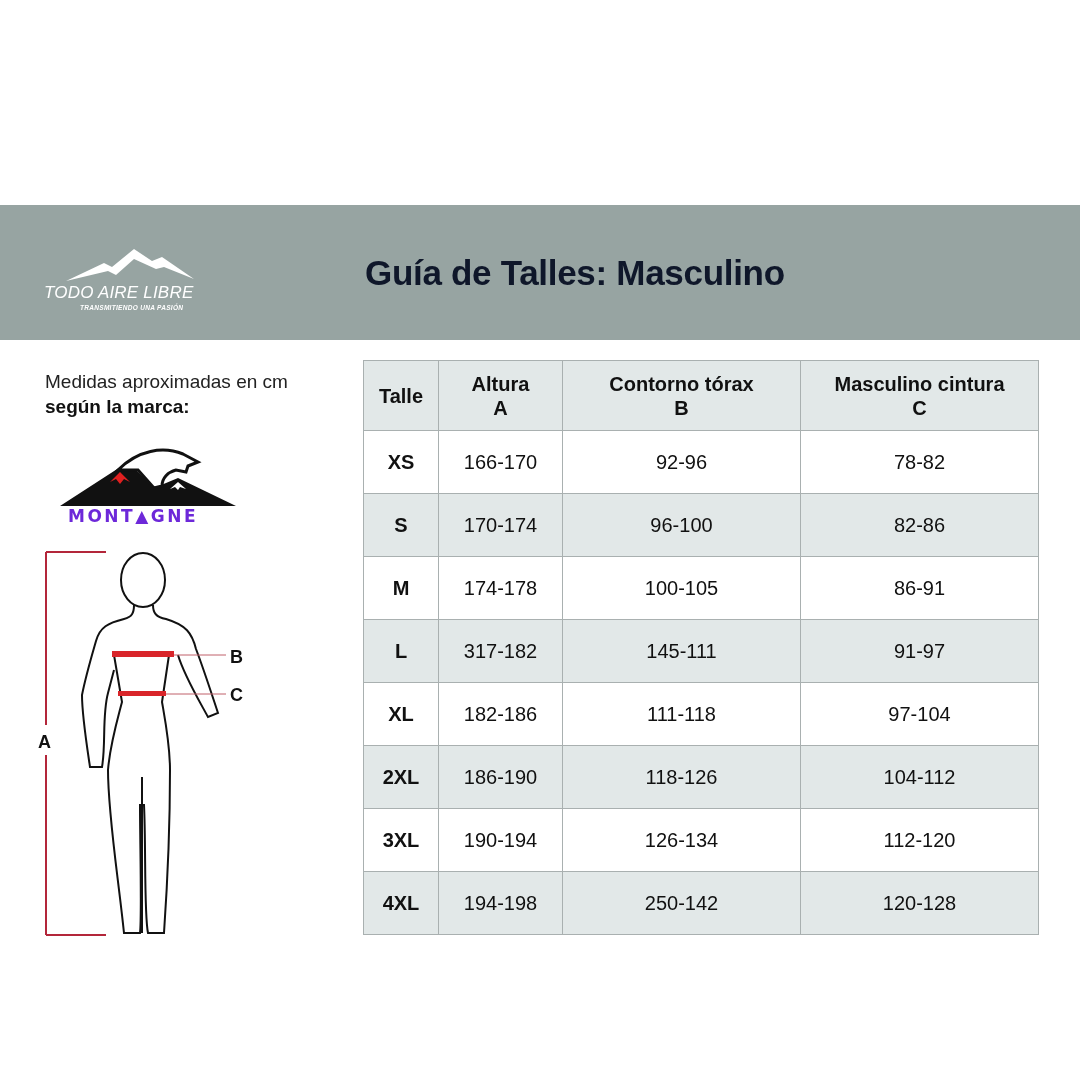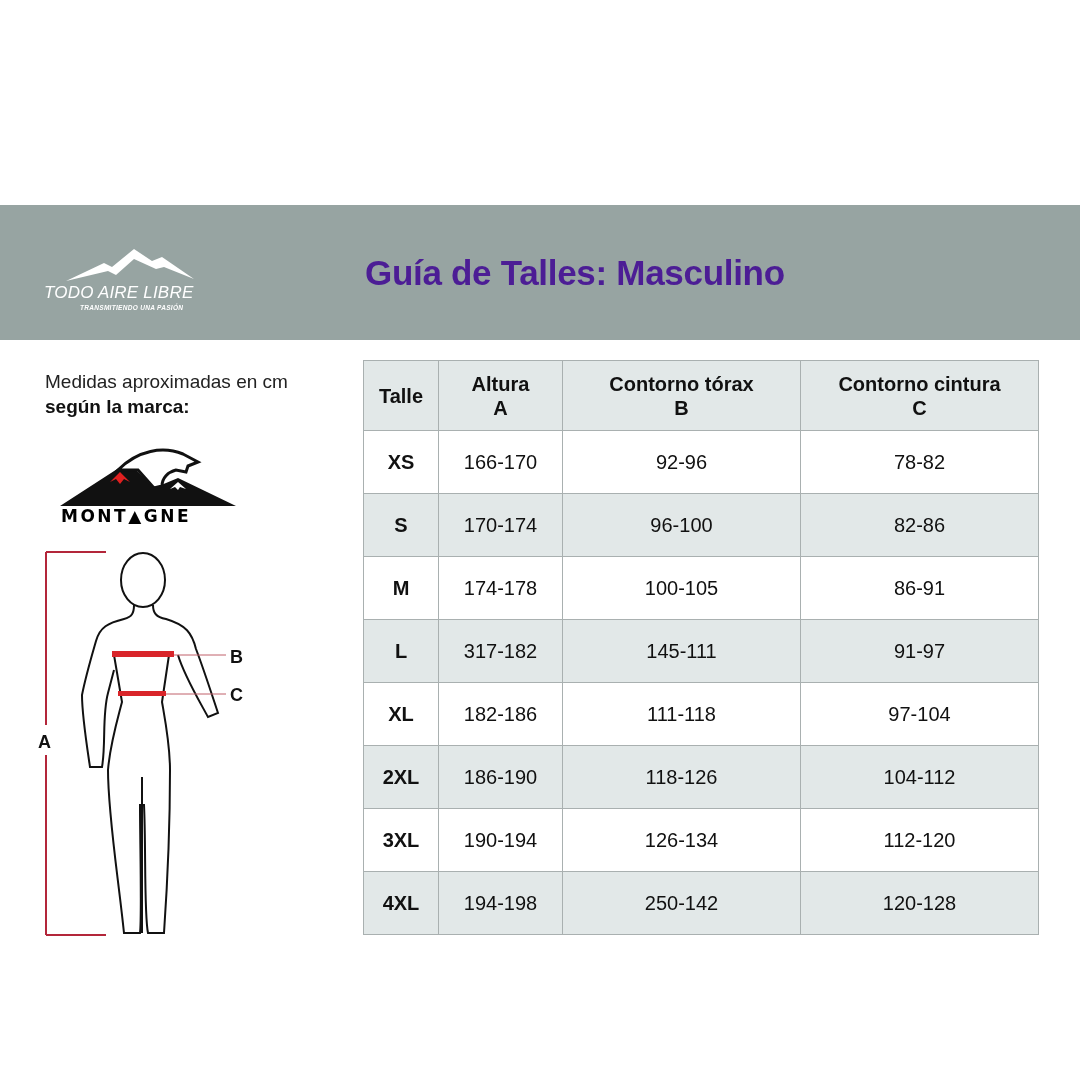--- a/index.html
+++ b/index.html
@@ -17,31 +17,31 @@
       font-weight: normal; font-style: italic; font-size: 17px; color: #ffffff;
       letter-spacing: 0.2px; white-space: nowrap;
     }
     .brand-tagline {
       position: absolute; left: 40px; top: 59px;
       font-weight: bold; font-style: italic; font-size: 6.5px; color: #ffffff;
       letter-spacing: 0.3px; white-space: nowrap;
     }
     .banner-title {
       position: absolute; left: 365px; top: 48px;
-      font-size: 35px; font-weight: bold; color: #4c1d95; letter-spacing: -0.3px;
+      font-size: 35px; font-weight: bold; color: #0f172a; letter-spacing: -0.3px;
       white-space: nowrap;
     }
 
     .intro { position: absolute; left: 45px; top: 369px; font-size: 19px; line-height: 25px; color: #222; }
     .intro .bold { font-weight: bold; color: #111; }
 
     .montagne-logo { position: absolute; left: 58px; top: 448px; width: 180px; height: 80px; }
     .montagne-word {
-      position: absolute; left: 3px; top: 58px; font-family: "DejaVu Sans", sans-serif;
-      font-weight: bold; font-size: 17px; letter-spacing: 2.5px; color: #000000; white-space: nowrap;
+      position: absolute; left: 10px; top: 58px; font-family: "DejaVu Sans", sans-serif;
+      font-weight: bold; font-size: 17px; letter-spacing: 2.5px; color: #6d28d9; white-space: nowrap;
     }
 
     .figure { position: absolute; left: 36px; top: 545px; width: 230px; height: 395px; }
     .fig-label {
       position: absolute; font-weight: bold; font-size: 18px; color: #111;
     }
 
     .size-table {
       position: absolute; left: 363px; top: 360px; width: 675px;
       border-collapse: collapse; table-layout: fixed;
@@ -130,21 +130,21 @@
       <th><span>Talle</span></th>
       <th>
           <div>Altura</div>
           <div>A</div>
         </th>
       <th>
           <div>Contorno tórax</div>
           <div>B</div>
         </th>
       <th>
-          <div>Contorno cintura</div>
+          <div>Masculino cintura</div>
           <div>C</div>
         </th>
     </tr>
   </thead>
   <tbody>
     <tr class="plain">
       <td class="talle">XS</td>
       <td>166-170</td>
       <td>92-96</td>
       <td>78-82</td>

